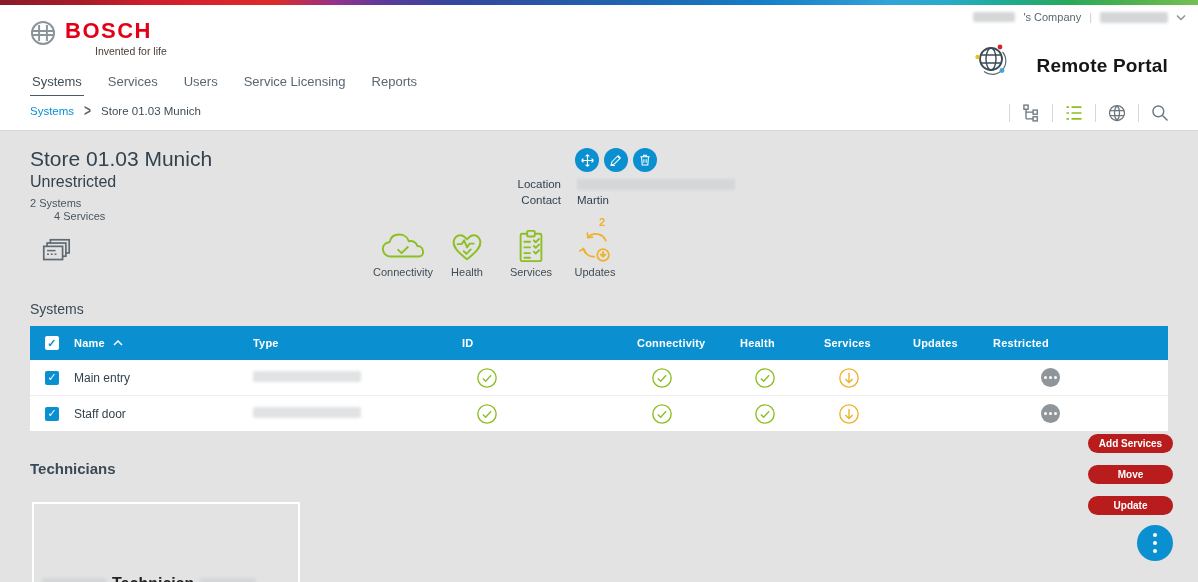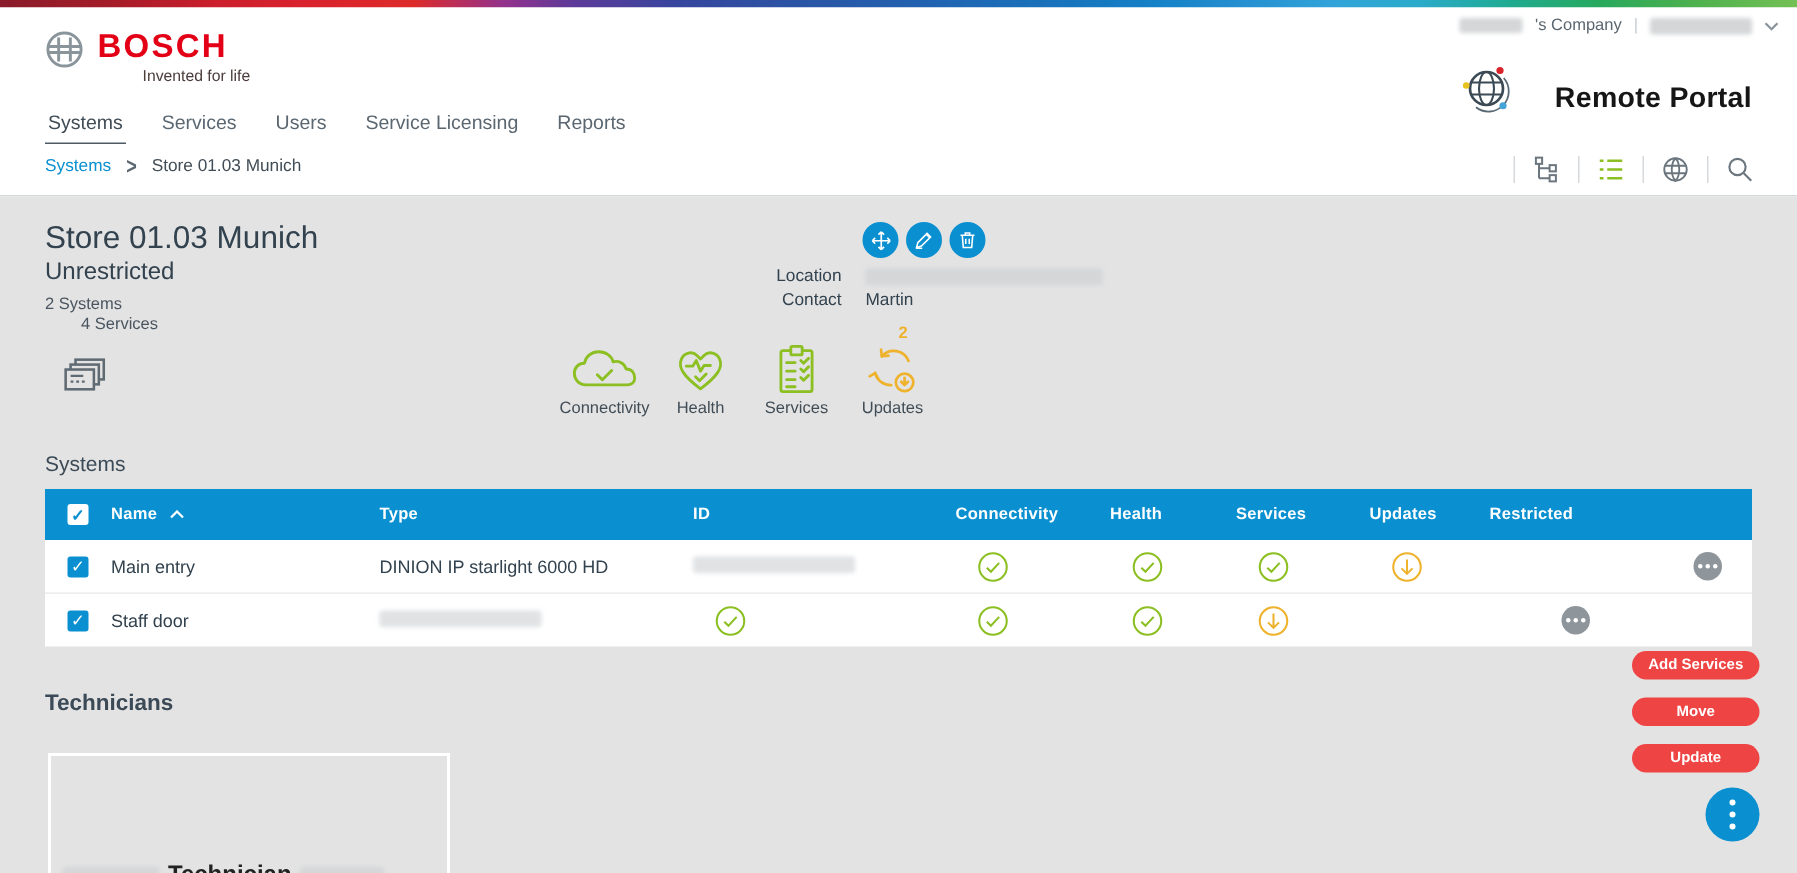--- a/index.html
+++ b/index.html
@@ -75,21 +75,21 @@
   .cbx{width:14px;height:14px;border-radius:2px;display:flex;align-items:center;justify-content:center;font-size:11px;cursor:pointer;}
   .cbx.head{background:#fff;color:#0a90d0;}
   .cbx.row{background:#0a90d0;color:#fff;}
   .name-head{display:flex;align-items:center;gap:8px;}
   .status-cell{padding-left:14px;}
   .ellipsis-cell{display:flex;justify-content:center;}
   .dots-btn{width:19px;height:19px;border-radius:50%;background:#8e959b;display:flex;align-items:center;justify-content:center;gap:2px;cursor:pointer;}
   .dots-btn i{width:3px;height:3px;border-radius:50%;background:#fff;}
 
   
-  .pill{left:1088px;width:85px;height:19px;border-radius:10px;background:#ef4444;color:#fff;
+  .pill{left:1088px;width:85px;height:19px;border-radius:10px;background:#b91c1c;color:#fff;
     font-size:10px;font-weight:bold;display:flex;align-items:center;justify-content:center;cursor:pointer;}
   .fab{left:1137px;top:394px;width:36px;height:36px;border-radius:50%;background:#0a90d0;
     display:flex;flex-direction:column;align-items:center;justify-content:center;gap:4px;cursor:pointer;}
   .fab i{width:4px;height:4px;border-radius:50%;background:#fff;}
 
   
   .tech-card{left:32px;top:371px;width:268px;height:95px;border:2px solid #ffffff;box-sizing:border-box;overflow:hidden;}
   .tech-name{position:absolute;left:8px;top:71px;display:flex;align-items:center;gap:6px;
     font-size:16px;font-weight:bold;color:#222;white-space:nowrap;}
 
@@ -306,21 +306,20 @@
         <span>Updates</span>
         <span>Restricted</span>
         <span></span>
       </div>
 
       <div class="t-row">
         <span class="cb-cell">
             <span class="cbx row">✓</span>
           </span>
         <span>Main entry</span>
-        <span>DINION IP starlight 6000 HD</span>
         <span><span class="redact light" style="width:108px;height:11px;"></span></span>
         <span class="status-cell">
           <svg width="22" height="22" viewBox="0 0 24 24" fill="none" stroke="#8cbf22" stroke-width="1.5">
               <circle cx="12" cy="12" r="10"></circle>
               <path d="M7.5 12.5 l3 3 6-6.5"></path>
             </svg>
         </span>
         <span class="status-cell">
           <svg width="22" height="22" viewBox="0 0 24 24" fill="none" stroke="#8cbf22" stroke-width="1.5">
               <circle cx="12" cy="12" r="10"></circle>

